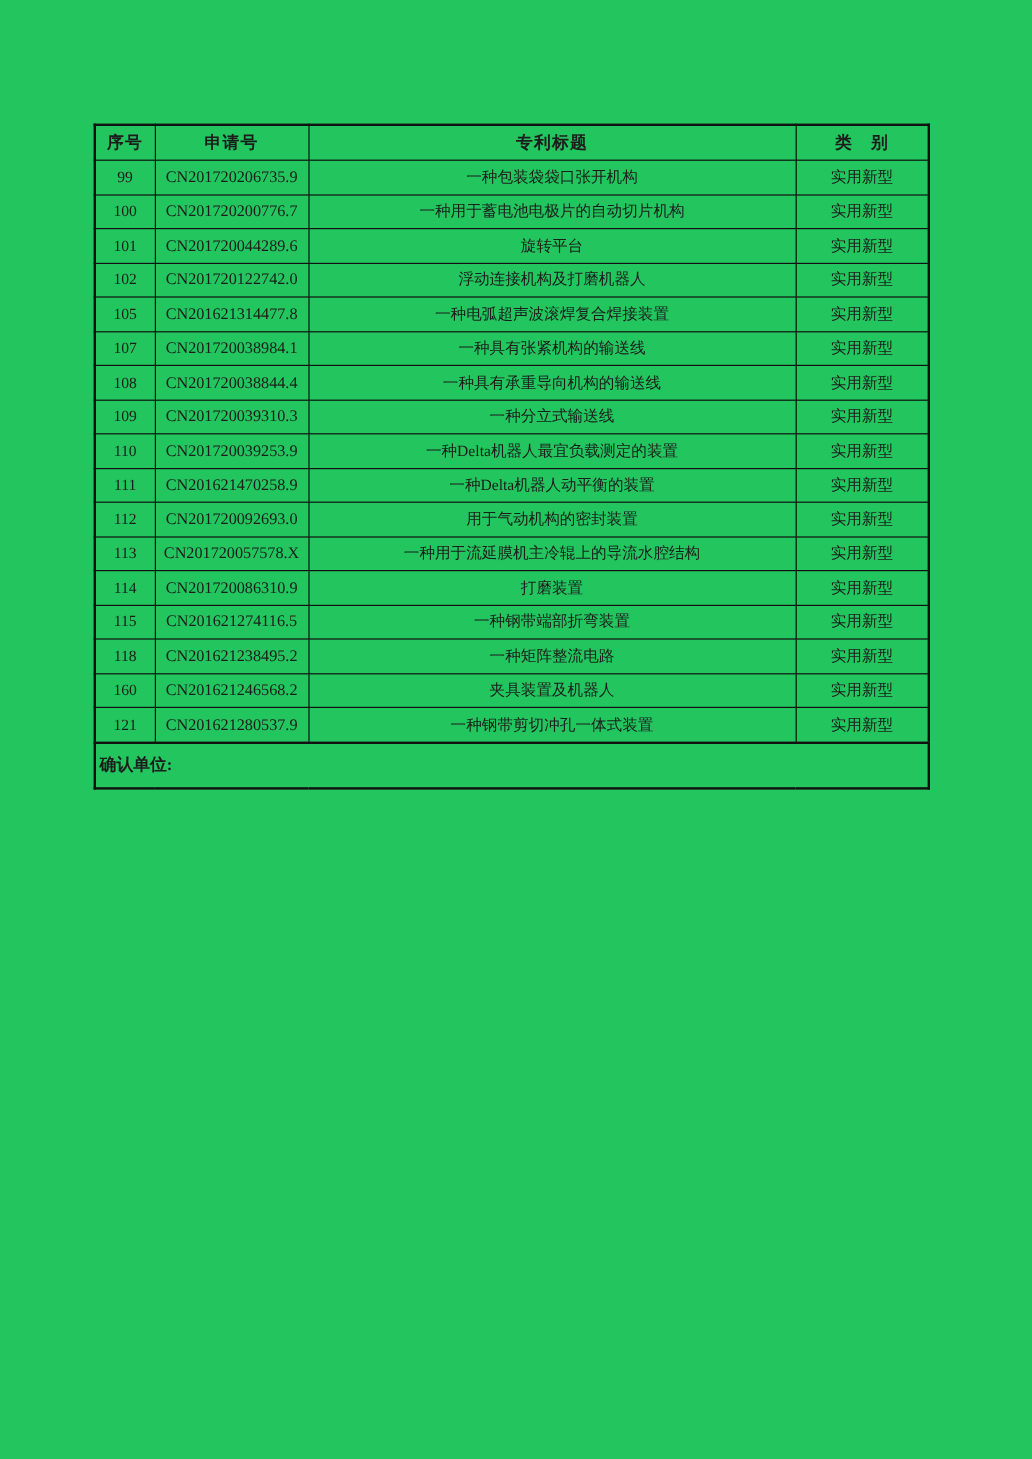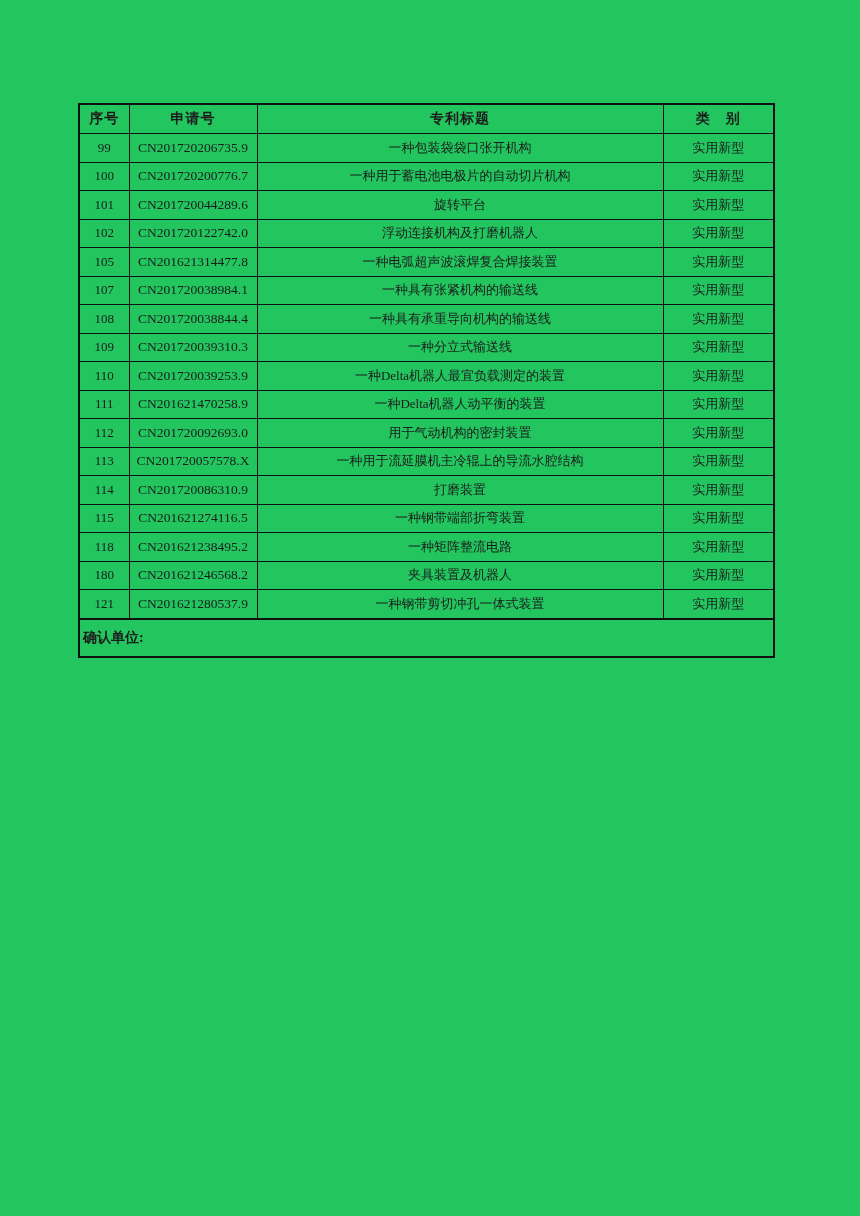--- a/index.html
+++ b/index.html
@@ -167,21 +167,21 @@
         <td class="title">一种钢带端部折弯装置</td>
         <td class="category">实用新型</td>
       </tr>
         <tr>
         <td class="serial-no">118</td>
         <td class="app-no">CN201621238495.2</td>
         <td class="title">一种矩阵整流电路</td>
         <td class="category">实用新型</td>
       </tr>
         <tr>
-        <td class="serial-no">180</td>
+        <td class="serial-no">160</td>
         <td class="app-no">CN201621246568.2</td>
         <td class="title">夹具装置及机器人</td>
         <td class="category">实用新型</td>
       </tr>
         <tr>
         <td class="serial-no">121</td>
         <td class="app-no">CN201621280537.9</td>
         <td class="title">一种钢带剪切冲孔一体式装置</td>
         <td class="category">实用新型</td>
       </tr>

